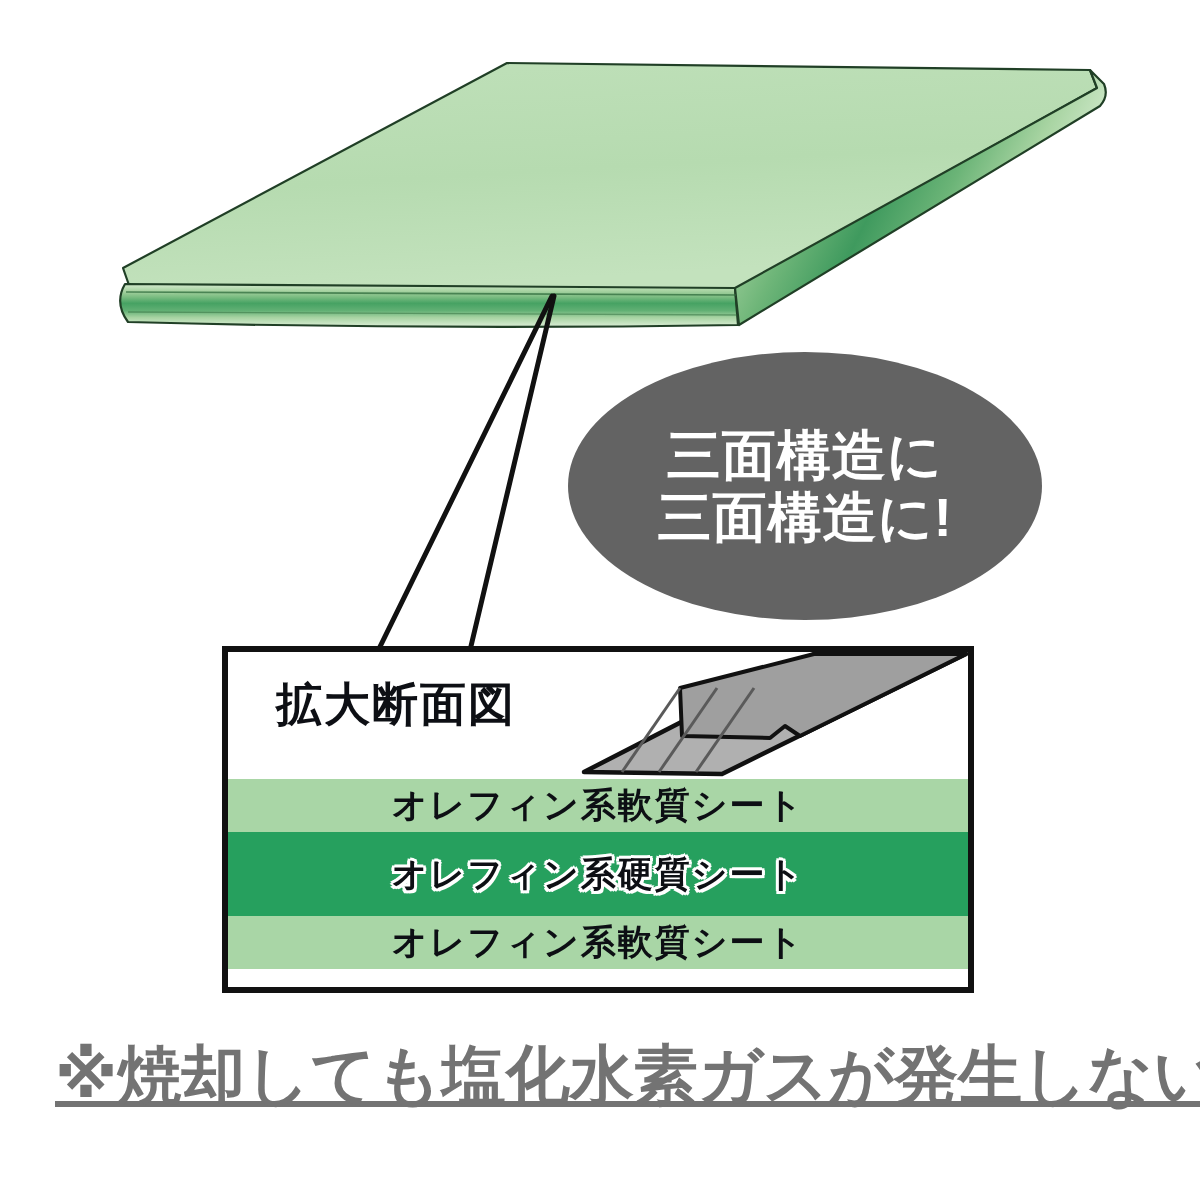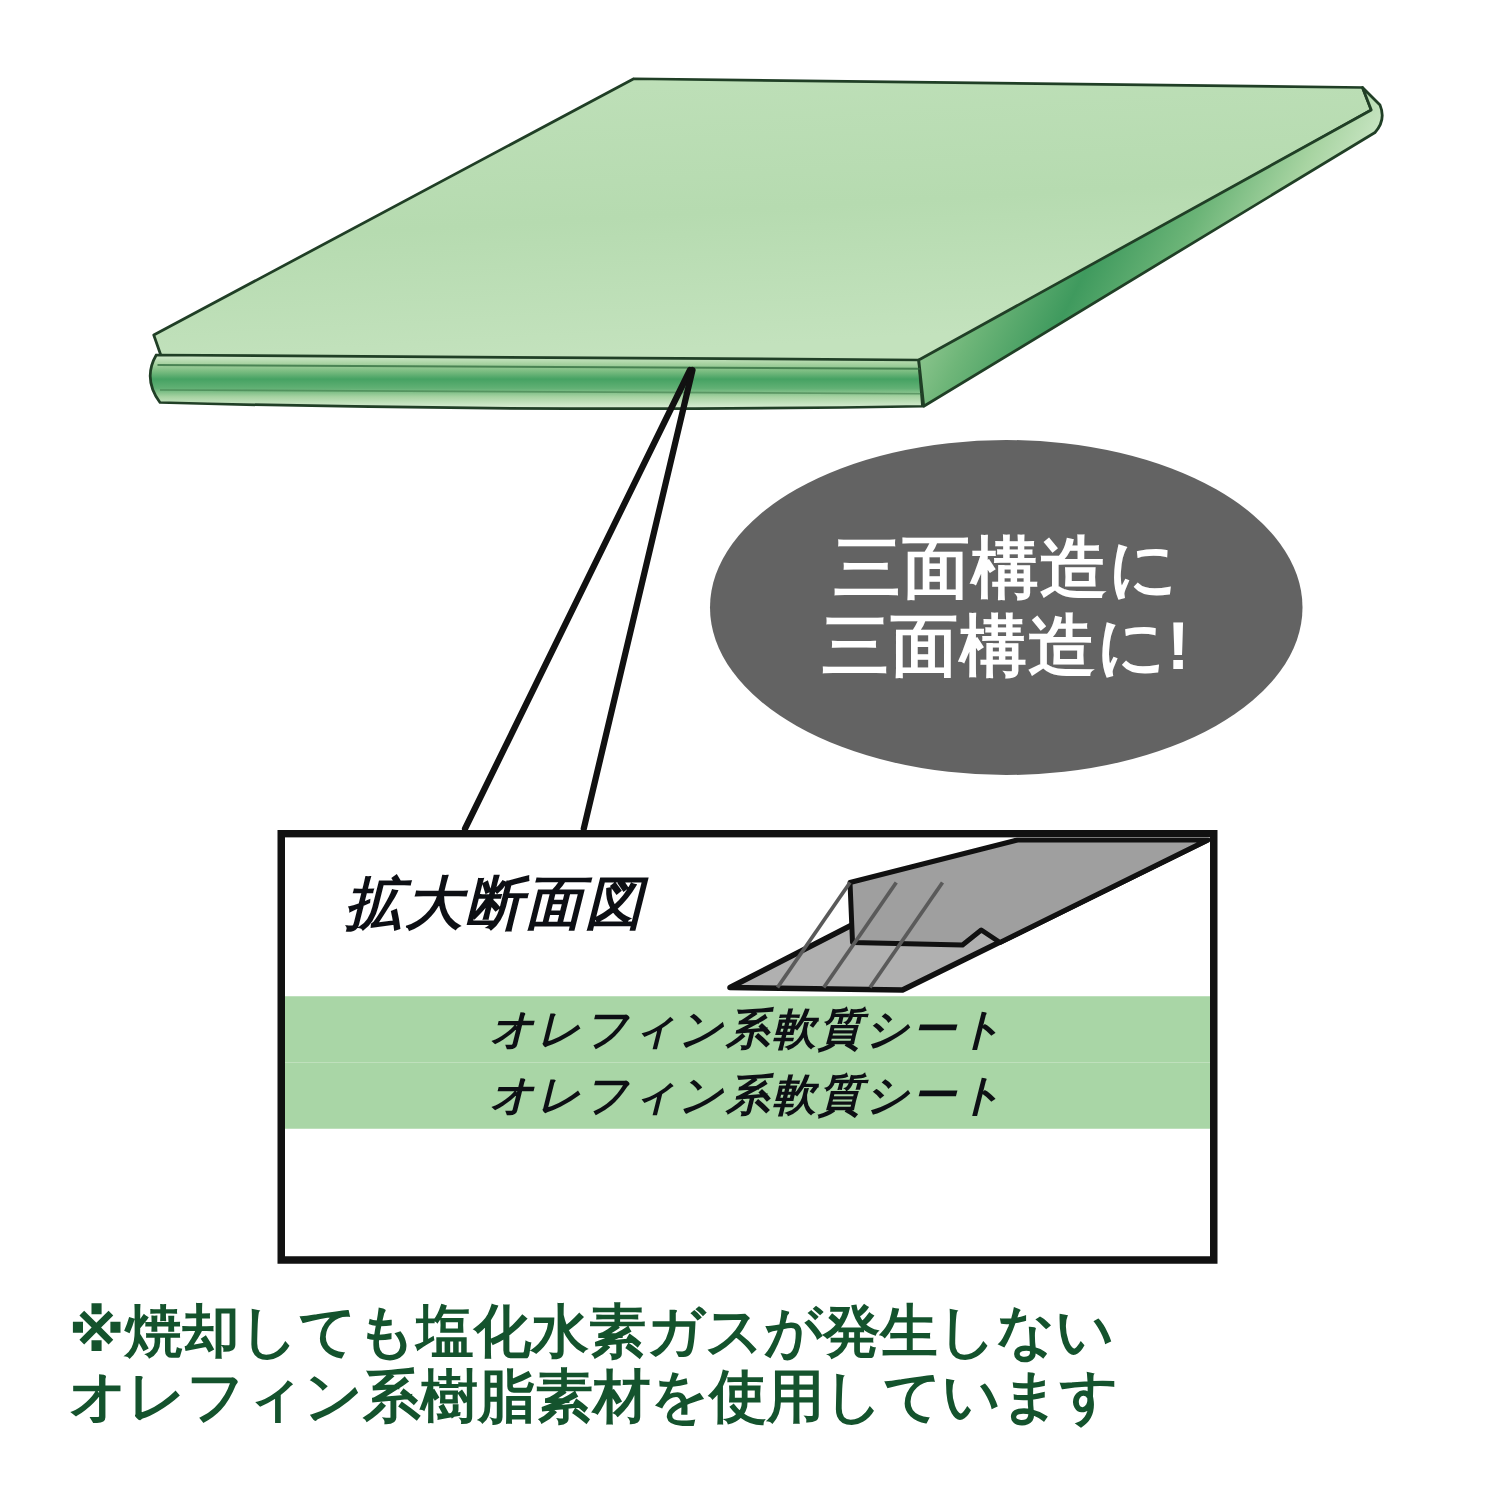--- a/index.html
+++ b/index.html
@@ -58,28 +58,27 @@
     letter-spacing: 1px;
     white-space: nowrap;
     text-align: right;
   }
   .callout-line.line1 { margin-bottom: 2px; }
 
   
   #cross-section-box {
     position: absolute;
     left: 222px;
-    top: 664px;
+    top: 646px;
     width: 752px;
     height: 347px;
     border: 6px solid #111111;
     box-sizing: border-box;
     background: #ffffff;
     overflow: hidden;
-    font-style: italic;
   }
   #cross-section-header {
     position: relative;
     height: 127px;
     background: #ffffff;
     overflow: hidden;
   }
   #cross-section-title {
     position: absolute;
     left: 48px;
@@ -129,26 +128,27 @@
   }
 
   
   #footer-note {
     position: absolute;
     left: 55px;
     top: 1040px;
     width: 1110px;
   }
   .footer-line {
-    font-size: 46px;
-    font-weight: bold;
-    color: #14532d;
+    font-size: 64px;
+    font-weight: bold;
+    color: #737373;
     line-height: 1.12;
     letter-spacing: 0px;
     white-space: nowrap;
+    text-decoration: underline;
   }
 </style>
 </head>
 <body>
 
 <div id="page">
 
   <svg id="sheet-illustration" viewBox="0 0 1200 380">
     <defs>
       <linearGradient id="topFace" x1="0" y1="0" x2="0.25" y2="1">
@@ -207,25 +207,27 @@
         <path d="M 118,42 L 60,126" stroke="#5a5a5a" stroke-width="3" fill="none"></path>
         <path d="M 155,42 L 97,126" stroke="#5a5a5a" stroke-width="3" fill="none"></path>
         <path d="M 192,42 L 134,126" stroke="#5a5a5a" stroke-width="3" fill="none"></path>
       </svg>
     </div>
 
     <div class="layer layer-soft">
       <span class="layer-label">オレフィン系軟質シート</span>
     </div>
 
+    <div class="layer layer-hard">
+      <span class="layer-label outlined">オレフィン系硬質シート</span>
+    </div>
 
     <div class="layer layer-soft">
       <span class="layer-label">オレフィン系軟質シート</span>
     </div>
 
   </div>
 
   <div id="footer-note">
     <div class="footer-line">※焼却しても塩化水素ガスが発生しない</div>
-    <div class="footer-line">オレフィン系樹脂素材を使用しています</div>
   </div>
 
 </div>
 
 </body></html>

